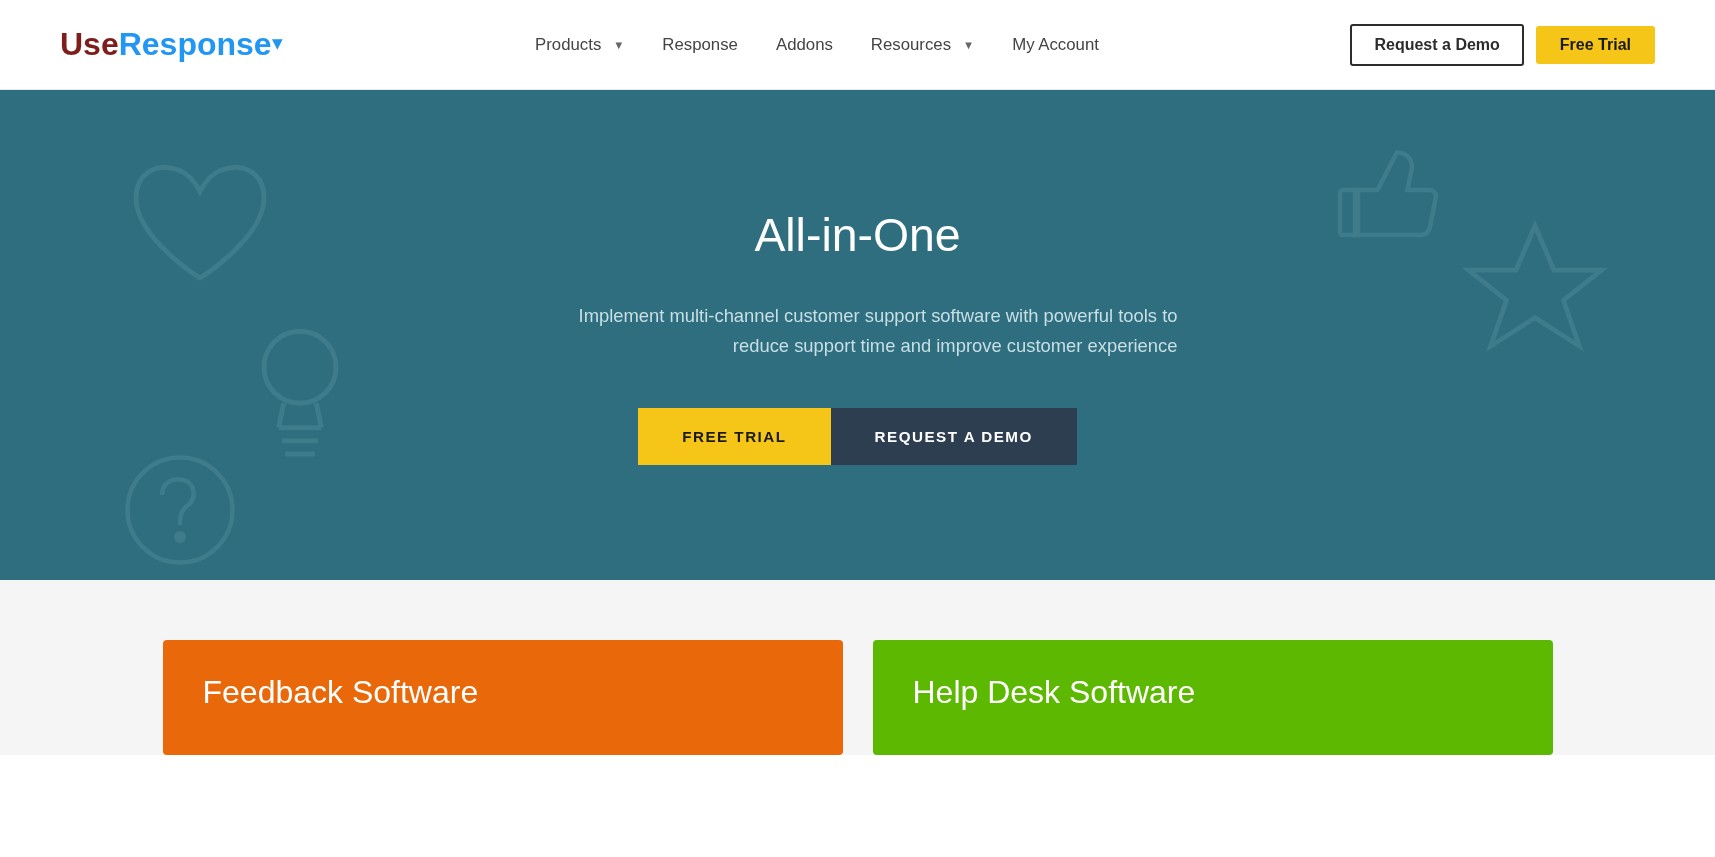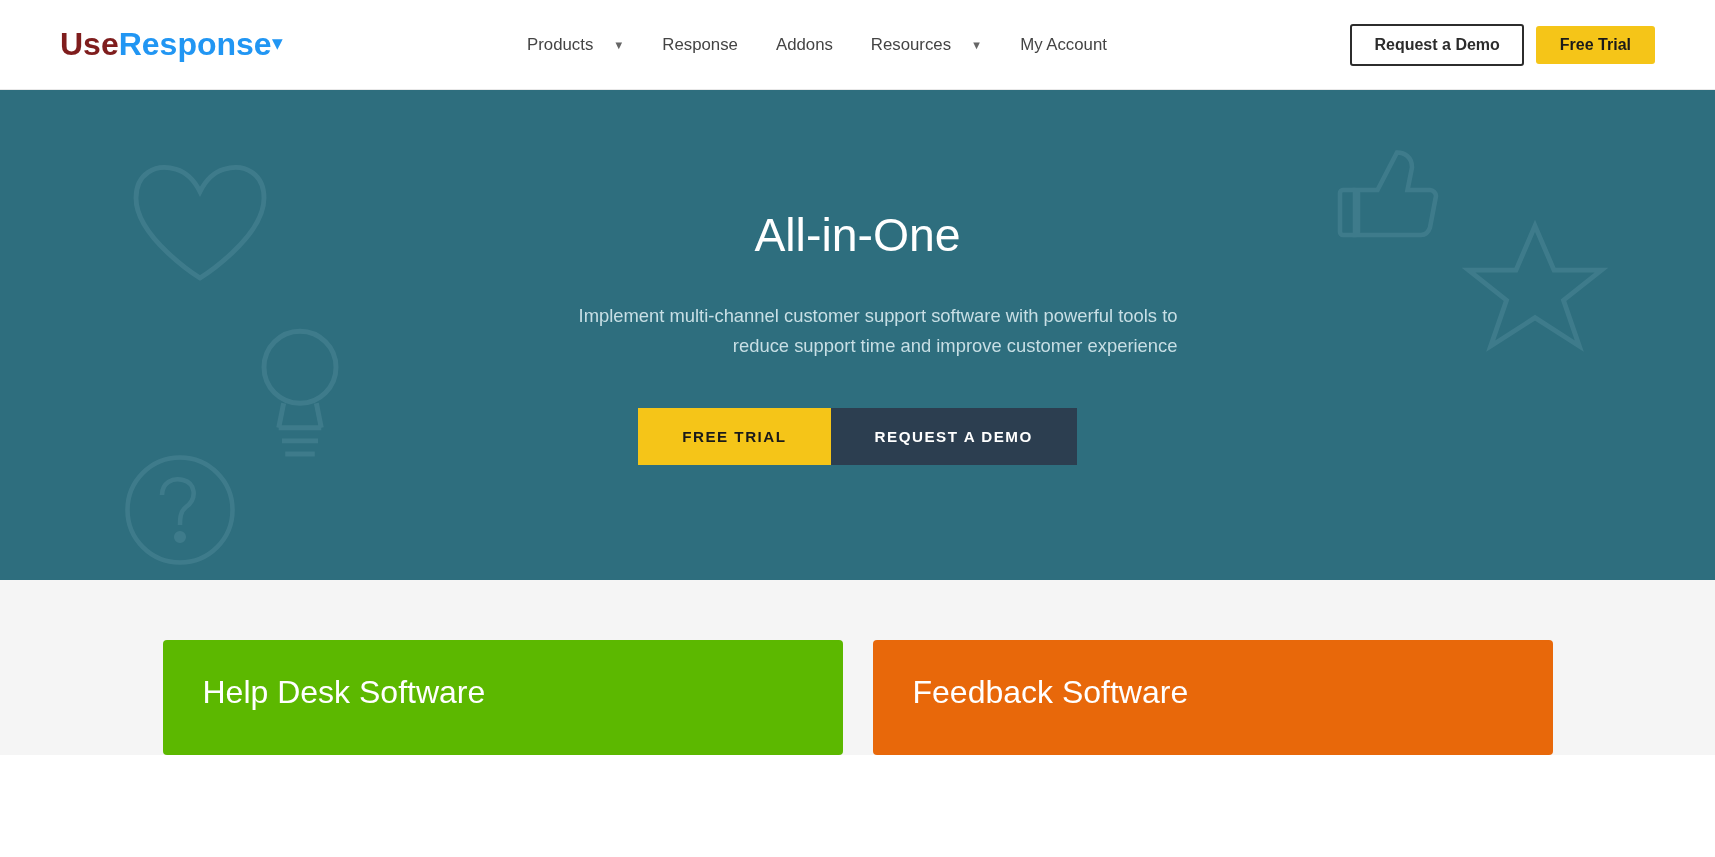--- a/index.html
+++ b/index.html
@@ -36,21 +36,21 @@
       transform: rotate(90deg);
     }
     .nav {
       display: flex;
       align-items: center;
       gap: 10px;
     }
     .nav-item {
       display: flex;
       align-items: center;
-      gap: 20px;
+      gap: 12px;
       color: #444;
       font-size: 1.05rem;
       padding: 8px 14px;
       cursor: pointer;
       text-decoration: none;
       transition: color 0.2s;
     }
     .nav-chevron {
       font-size: 0.7rem;
       color: #666;
@@ -247,19 +247,19 @@
     <span>All-in-One</span><br>
   </h1>
   <p class="hero-subtitle">Implement multi-channel customer support software with powerful tools to reduce support time and improve customer experience</p>
   <div class="hero-buttons">
     <button class="btn-hero-trial">FREE TRIAL</button>
     <button class="btn-hero-demo">REQUEST A DEMO</button>
   </div>
 </section>
 
 <section class="cards-section">
+  <div class="card card-orange">
+    <h2 class="card-title">Feedback Software</h2>
+  </div>
   <div class="card card-green">
     <h2 class="card-title">Help Desk Software</h2>
   </div>
-  <div class="card card-orange">
-    <h2 class="card-title">Feedback Software</h2>
-  </div>
 </section>
 
 </body></html>

